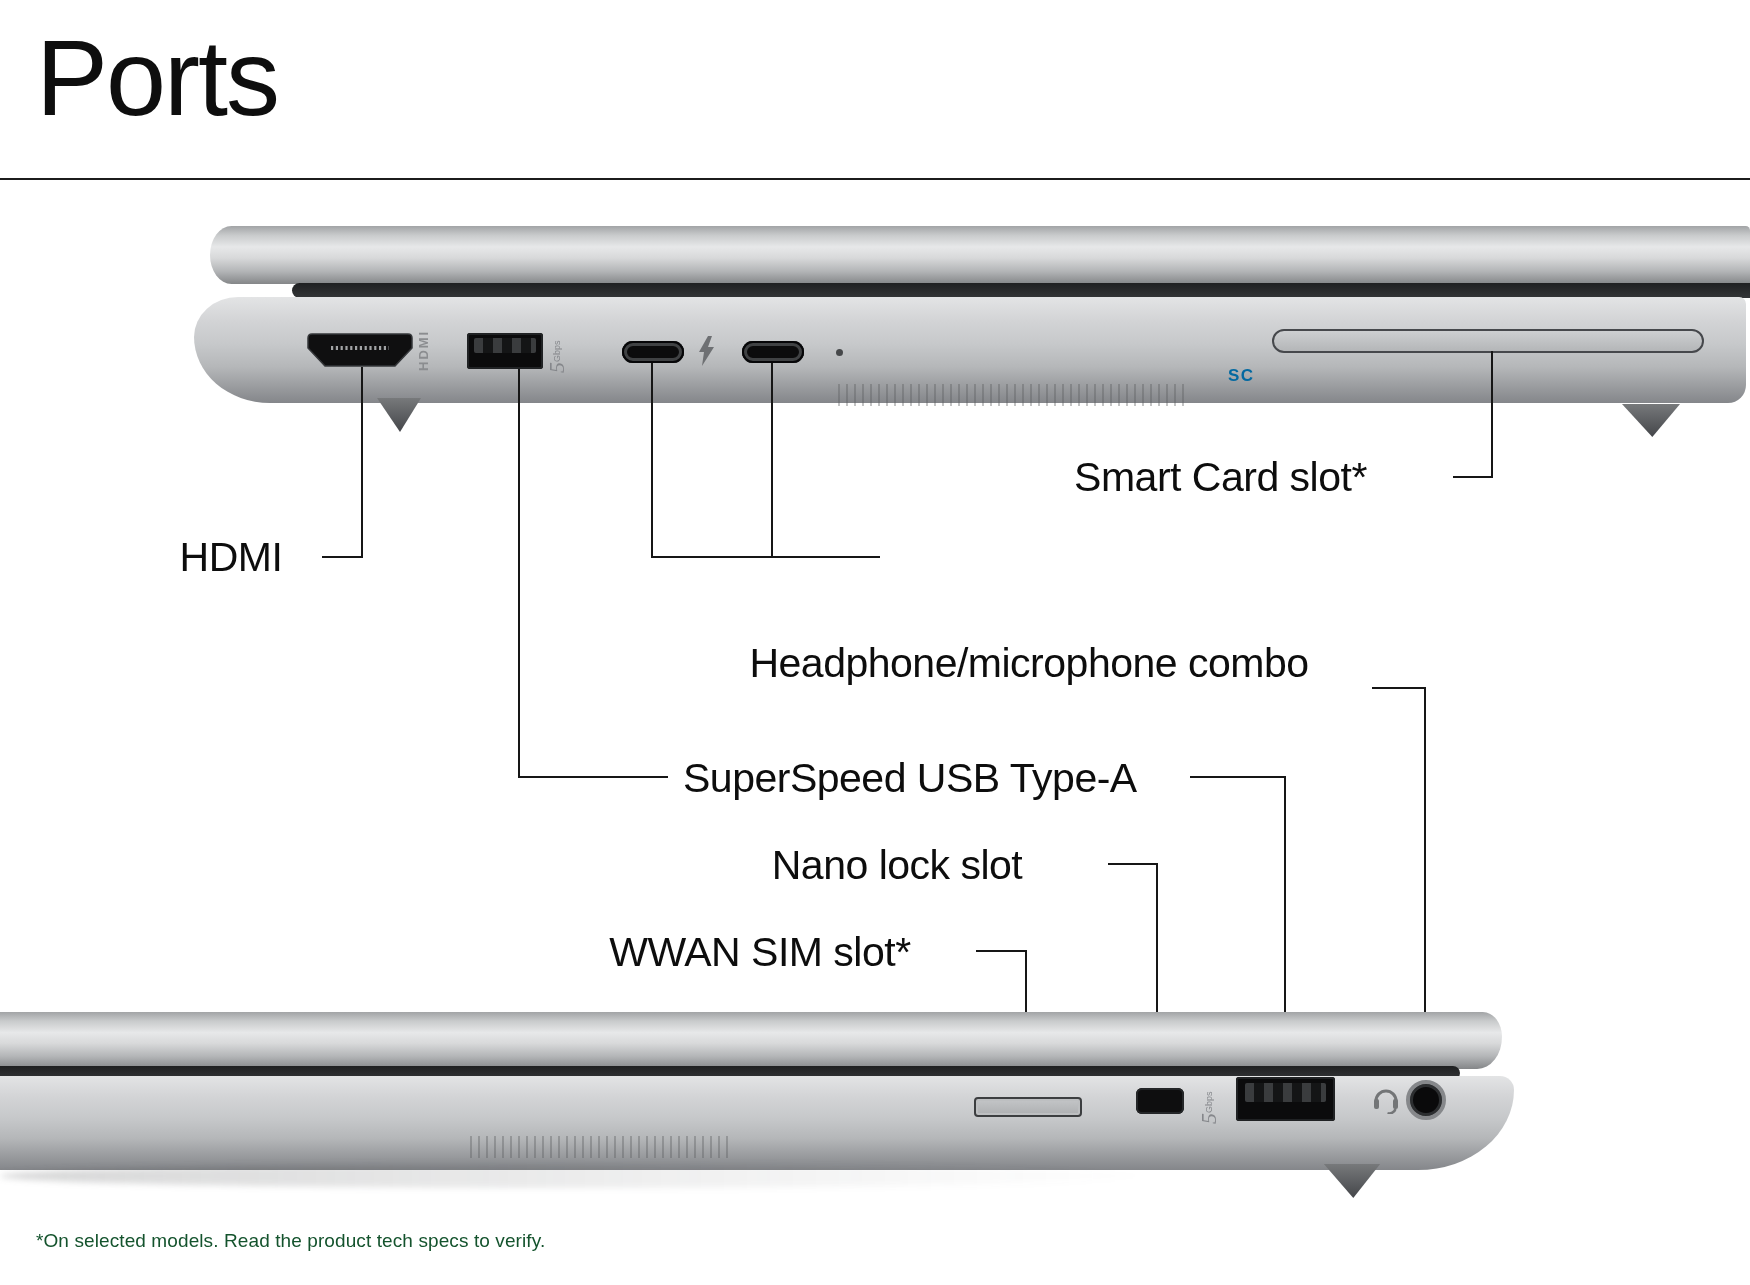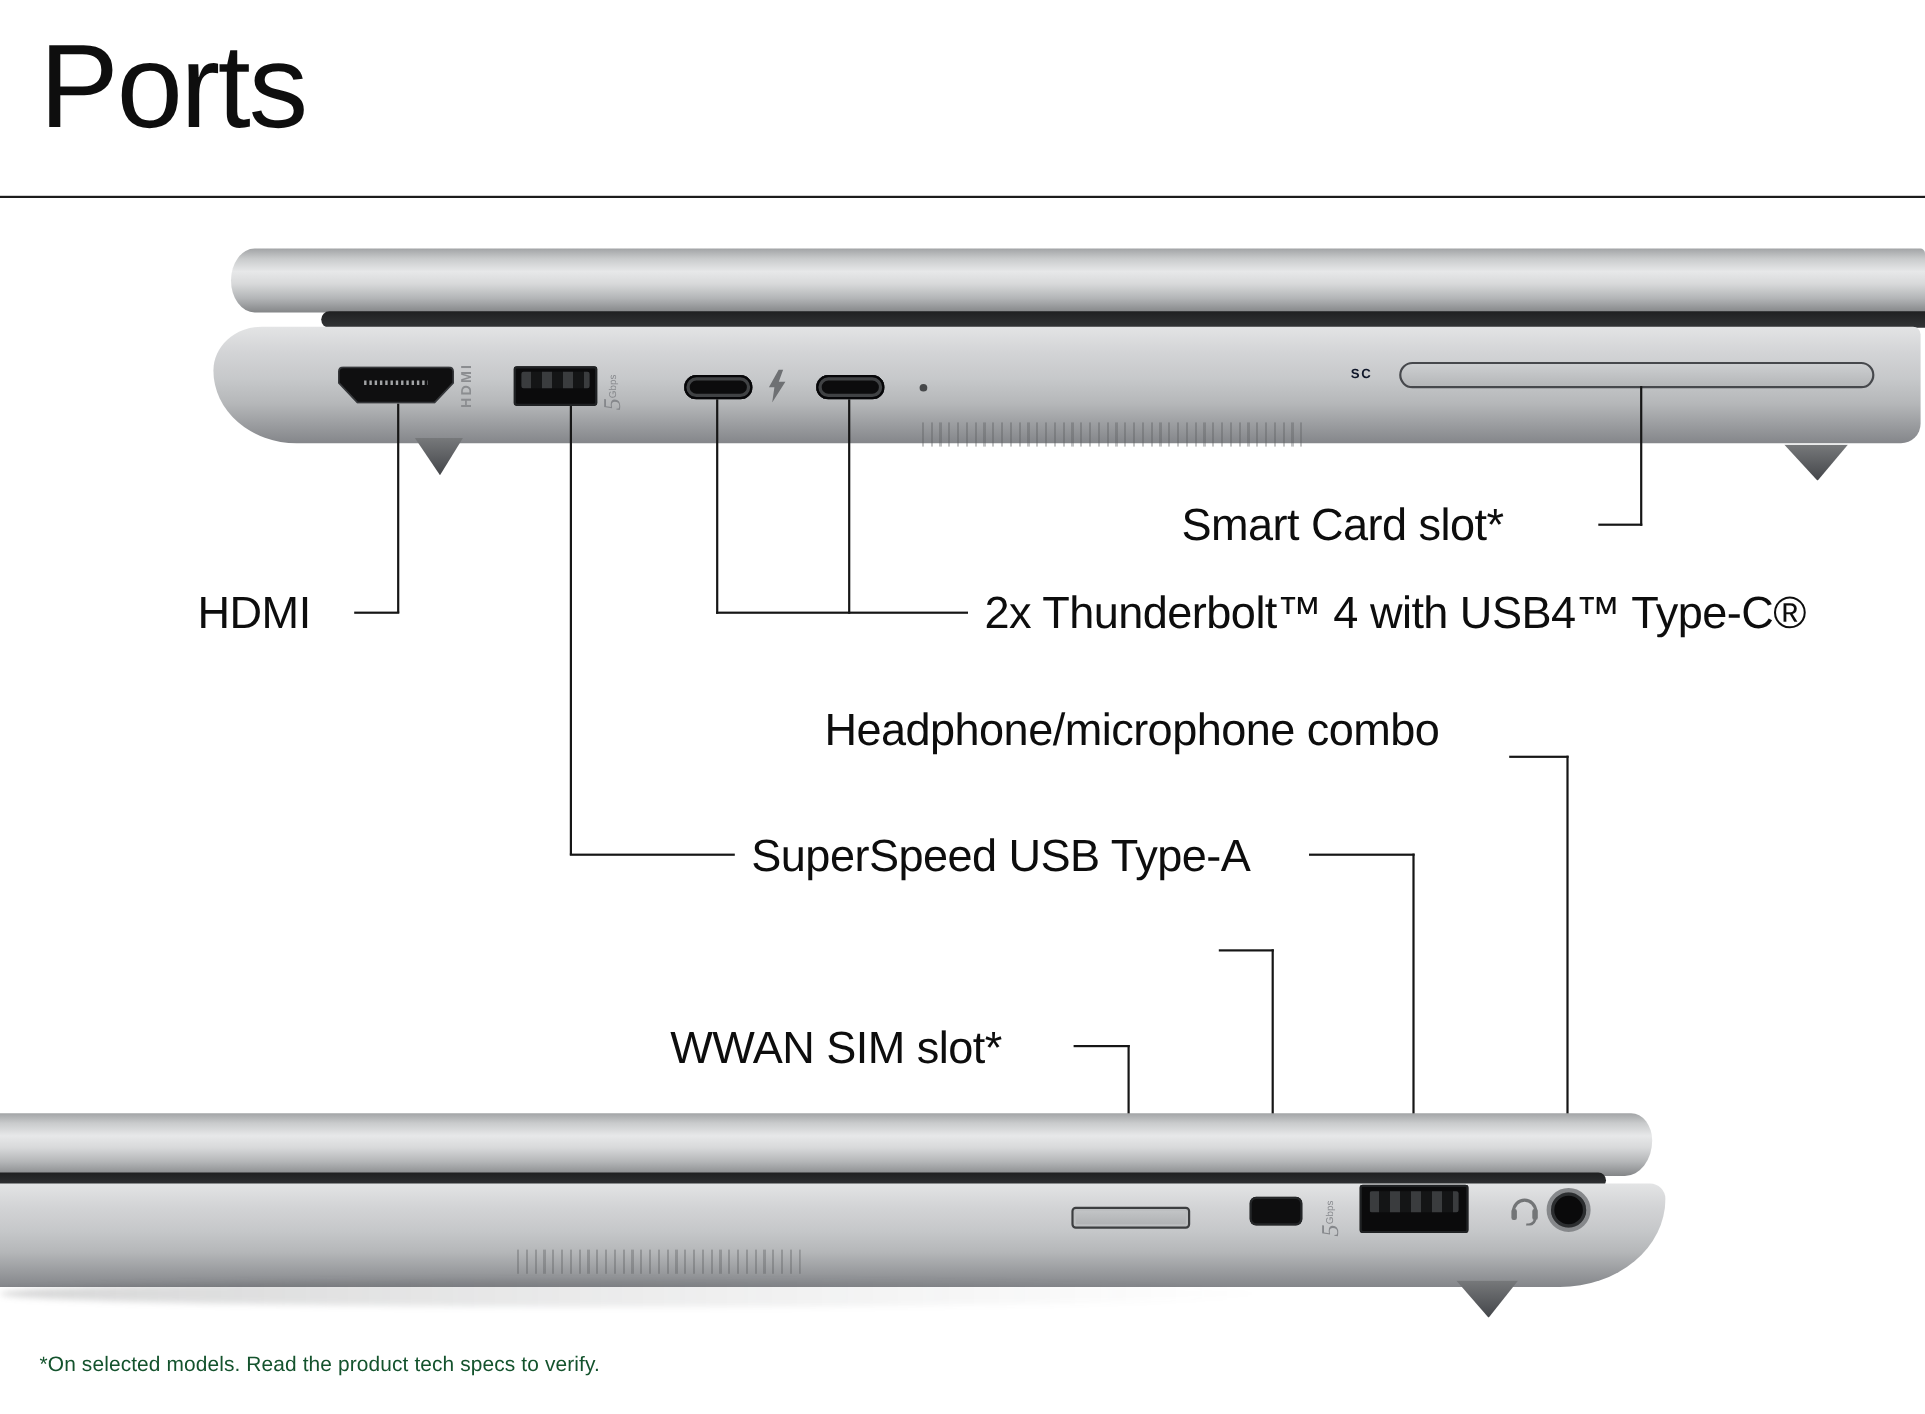--- a/index.html
+++ b/index.html
@@ -34,21 +34,21 @@
   .pinhole{width:7px;height:7px;border-radius:50%;background:#46484a;}
   .scslot{background:linear-gradient(180deg,#cdcfd1,#b4b6b8);border:2px solid #46484c;border-radius:12px;}
   .simslot{background:linear-gradient(180deg,#c4c6c8,#adafb1);border:2px solid #3c3e40;border-radius:4px;box-shadow:inset 0 0 0 2px #bdbfc1;}
   .nanolock{background:#0e0e0f;border-radius:6px;box-shadow:inset 0 0 0 2px #242628;}
   .jack{width:32px;height:32px;border-radius:50%;background:#0a0a0b;border:4px solid #86888b;box-shadow:inset 0 0 0 3px #2c2e30;}
 
   
   .engrave{color:#8b8d90;font-weight:bold;}
   .vert{writing-mode:vertical-rl;transform:rotate(180deg);}
   .hdmi-mark{font-size:13px;letter-spacing:2px;}
-  .sc-mark{font-size:12px;letter-spacing:1.5px;font-weight:bold;color:#0f172a;}
+  .sc-mark{font-size:17px;letter-spacing:1.5px;font-weight:bold;color:#0369a1;margin-top:33px;}
   .speed{color:#85878b;line-height:1;}
   .speed .five{font-size:22px;font-style:italic;font-family:"Liberation Serif",serif;}
   .speed .gbps{font-size:9px;letter-spacing:0;}
 </style>
 </head>
 <body>
 
 <div id="stage">
 
   <div class="abs title">Ports</div>
@@ -86,36 +86,36 @@
     <div class="abs scslot" style="left:1272px;top:329px;width:428px;height:20px;"></div>
   </div>
 
   <div class="abs lead v" style="left:361px;top:367px;height:190px;"></div>
   <div class="abs lead h" style="left:322px;top:556px;width:41px;"></div>
   <div class="abs label r" style="left:150px;top:533px;width:162px;">HDMI</div>
 
   <div class="abs lead v" style="left:651px;top:363px;height:195px;"></div>
   <div class="abs lead v" style="left:771px;top:363px;height:195px;"></div>
   <div class="abs lead h" style="left:651px;top:556px;width:229px;"></div>
-  <div class="abs label" style="left:895px;top:533px;">2x Thunderbolt™ 4 with USB4™ Type-C®</div>
 
   <div class="abs lead v" style="left:1491px;top:351px;height:127px;"></div>
   <div class="abs lead h" style="left:1453px;top:476px;width:40px;"></div>
   <div class="abs label r" style="left:1000px;top:453px;width:441px;">Smart Card slot*</div>
 
   <div class="abs label r" style="left:700px;top:639px;width:658px;">Headphone/microphone combo</div>
   <div class="abs lead h" style="left:1372px;top:687px;width:54px;"></div>
   <div class="abs lead v" style="left:1424px;top:687px;height:398px;"></div>
 
   <div class="abs lead v" style="left:518px;top:369px;height:408px;"></div>
   <div class="abs lead h" style="left:518px;top:776px;width:150px;"></div>
   <div class="abs label" style="left:683px;top:754px;text-align:right;">SuperSpeed USB Type-A</div>
   <div class="abs lead h" style="left:1190px;top:776px;width:96px;"></div>
   <div class="abs lead v" style="left:1284px;top:776px;height:304px;"></div>
 
+  <div class="abs label r" style="left:700px;top:841px;width:394px;">Nano lock slot</div>
   <div class="abs lead h" style="left:1108px;top:863px;width:50px;"></div>
   <div class="abs lead v" style="left:1156px;top:863px;height:229px;"></div>
 
   <div class="abs label r" style="left:560px;top:928px;width:400px;">WWAN SIM slot*</div>
   <div class="abs lead h" style="left:976px;top:950px;width:51px;"></div>
   <div class="abs lead v" style="left:1025px;top:950px;height:152px;"></div>
 
   <div>
     <div class="abs lid" style="left:0;top:1012px;width:1502px;height:57px;border-radius:0 34px 44px 0 / 0 44px 57px 0;"></div>
     <div class="abs hinge" style="left:0;top:1066px;width:1460px;height:14px;border-radius:0 8px 8px 0;"></div>

